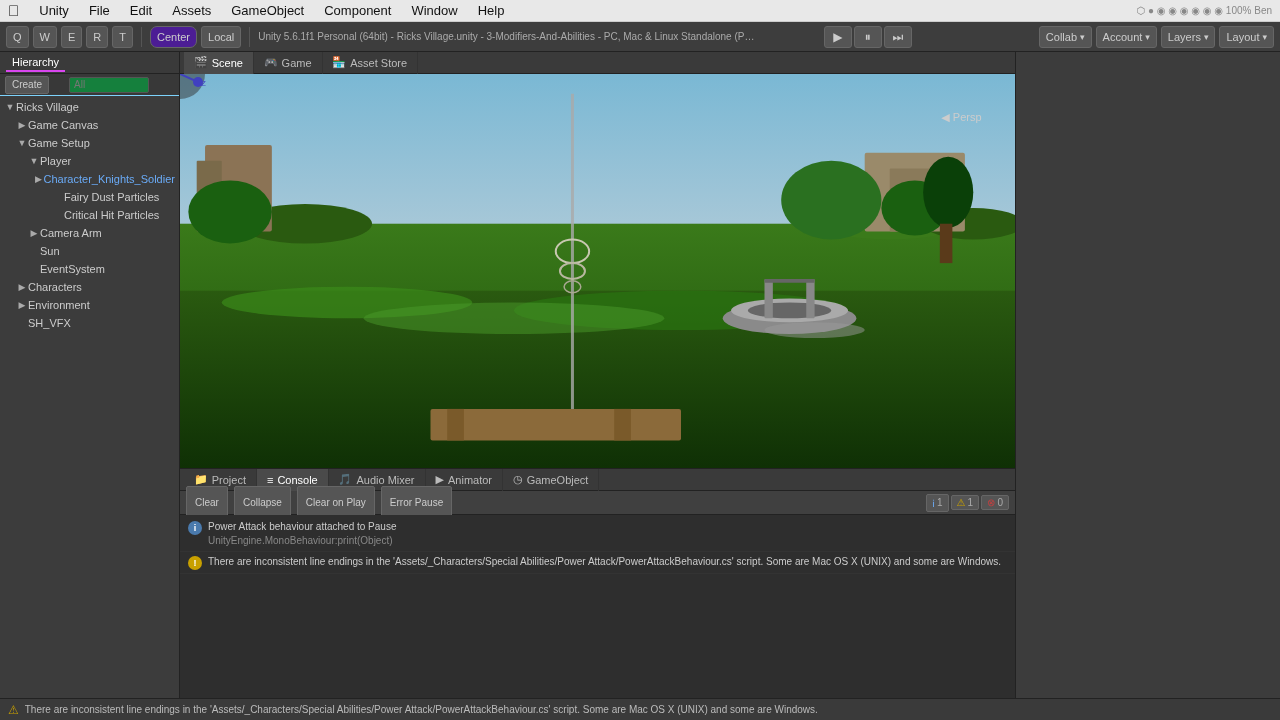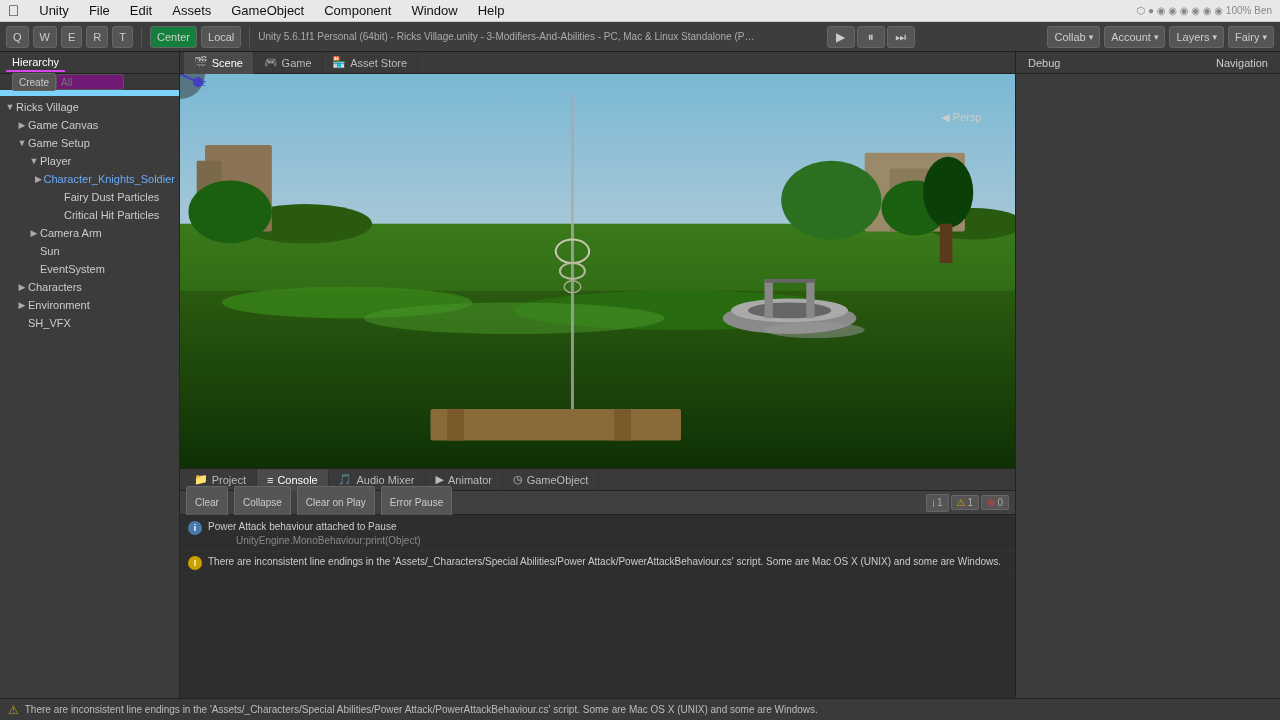--- a/index.html
+++ b/index.html
@@ -48,21 +48,22 @@
       padding: 2px 6px;
       font-size: 11px;
       border-radius: 3px;
       cursor: pointer;
       height: 22px;
       display: flex;
       align-items: center;
       gap: 3px;
     }
     .toolbar-btn.active {
-      background: #15803d;
+      background: #4c1d95;
+      border-radius: 7px;
     }
     .toolbar-separator {
       width: 1px;
       height: 20px;
       background: #555;
       margin: 0 4px;
     }
     .play-controls {
       display: flex;
       align-items: center;
@@ -130,25 +131,25 @@
       font-size: 11px;
       color: #ccc;
     }
     .panel-tab.active {
       color: #fff;
       border-bottom: 2px solid #d946ef;
     }
     .hierarchy-toolbar {
       height: 22px;
       background: #383838;
-      border-bottom: 6px solid #7dd3fc;
-      display: flex;
-      align-items: center;
-      padding: 0 12px;
-      gap: 0;
+      border-bottom: 1px solid #7dd3fc;
+      display: flex;
+      align-items: center;
+      padding: 0 5px;
+      gap: 20px;
     }
     .hierarchy-content {
       flex: 1;
       overflow-y: auto;
       padding: 2px 0;
     }
     .tree-item {
       display: flex;
       align-items: center;
       height: 18px;
@@ -387,33 +388,33 @@
   <div class="play-controls">
     <button class="play-btn">▶</button>
     <button class="play-btn">⏸</button>
     <button class="play-btn">⏭</button>
   </div>
 
   <div class="right-controls">
     <button class="toolbar-btn dropdown-arrow">Collab</button>
     <button class="toolbar-btn dropdown-arrow">Account</button>
     <button class="toolbar-btn dropdown-arrow">Layers</button>
-    <button class="toolbar-btn dropdown-arrow">Fairy</button>
+    <button class="toolbar-btn dropdown-arrow">Layout</button>
   </div>
 </div>
 
 <div id="main-layout">
 
   <div id="hierarchy-panel">
     <div class="panel-header">
       <span class="panel-tab active">Hierarchy</span>
     </div>
     <div class="hierarchy-toolbar">
       <button class="small-btn">Create</button>
-      <input type="text" style="background: #701a75; border: 1px solid rgb(85, 85, 85); color: rgb(204, 204, 204); padding: 1px 4px; font-size: 10px; border-radius: 2px; width: 68px; height: 16px;" placeholder="All">
+      <input type="text" style="background: #15803d; border: 1px solid rgb(85, 85, 85); color: rgb(204, 204, 204); padding: 1px 4px; font-size: 10px; border-radius: 2px; width: 80px; height: 16px;" placeholder="All">
     </div>
     <div class="hierarchy-content">
 
     <div class="tree-item">
           <span class="tree-arrow">▼</span>
           <span>Ricks Village</span>
         </div>
         <div class="tree-item">
           <span class="tree-indent" style="display:inline-block;width:12px;"></span>
           <span class="tree-arrow">▶</span>
@@ -639,40 +640,36 @@
           </div>
         </div>
       </div>
 
       <div id="console-content">
 
         <div class="console-row">
           <div class="console-icon info">i</div>
           <div class="console-text">
             <div>Power Attack behaviour attached to Pause</div>
-            <div style="color:#888;margin-left:28px;">UnityEngine.MonoBehaviour:print(Object)</div>
+            <div style="color:#888;">UnityEngine.MonoBehaviour:print(Object)</div>
           </div>
         </div>
 
         <div class="console-row">
           <div class="console-icon warning">!</div>
           <div class="console-text">
             <div>There are inconsistent line endings in the 'Assets/_Characters/Special Abilities/Power Attack/PowerAttackBehaviour.cs' script. Some are Mac OS X (UNIX) and some are Windows.</div>
           </div>
         </div>
       </div>
     </div>
 
   </div>
 
   <div id="right-panel">
-    <div class="panel-header">
-      <span class="panel-tab">Debug</span>
-      <span class="panel-tab">Navigation</span>
-    </div>
     <div style="flex:1;background:#3c3c3c;">
       
     </div>
   </div>
 
 </div>
 
 <div id="status-bar">
   <span class="status-warning-icon">⚠</span>
   <span style="overflow:hidden;text-overflow:ellipsis;white-space:nowrap;">There are inconsistent line endings in the 'Assets/_Characters/Special Abilities/Power Attack/PowerAttackBehaviour.cs' script. Some are Mac OS X (UNIX) and some are Windows.</span>

